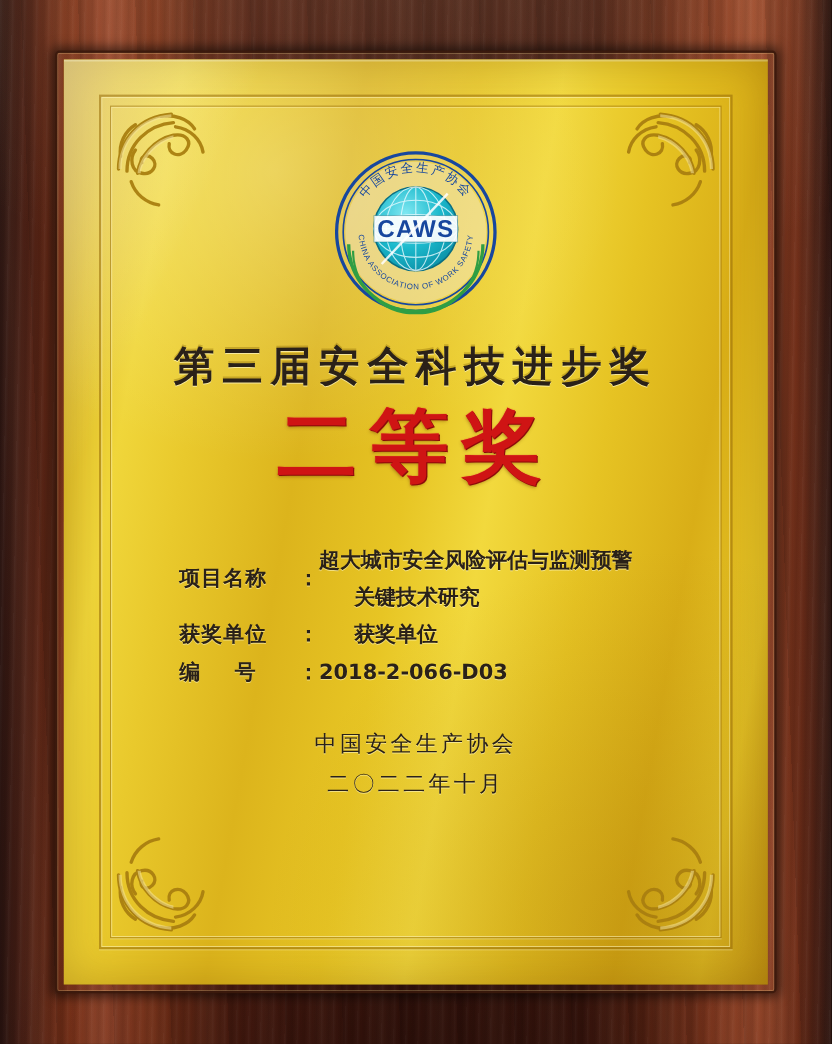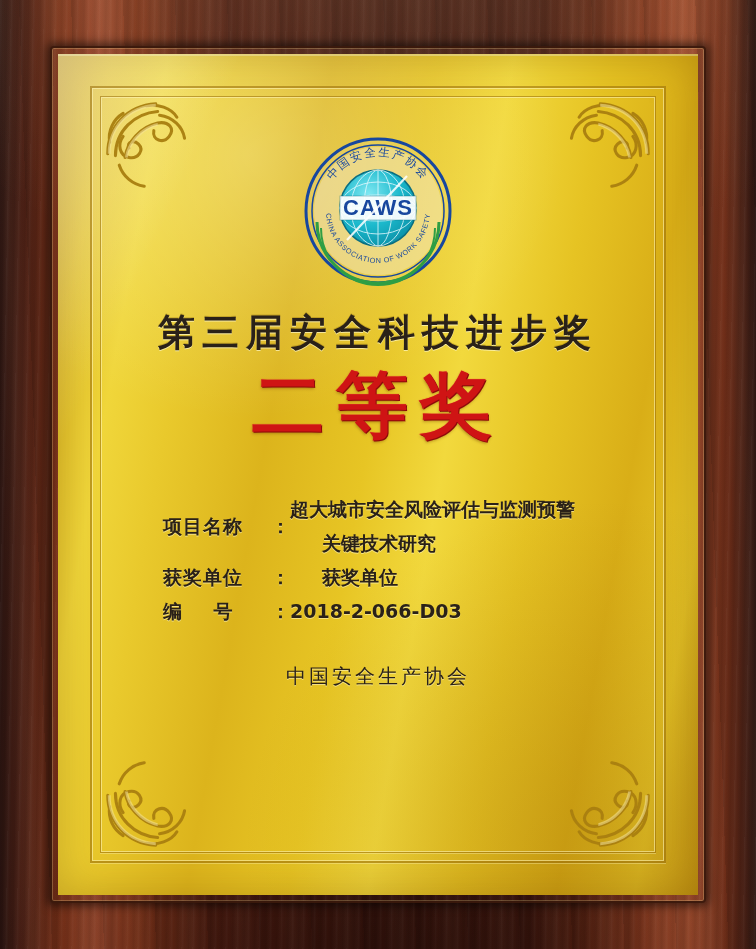--- a/index.html
+++ b/index.html
@@ -360,17 +360,18 @@
           <span class="field-colon">：</span>
           <span class="field-value">
             <span>2018-2-066-D03</span>
           </span>
         </div>
 
       </div>
 
       <div class="signature">
         <div>中国安全生产协会</div>
+        <div>二〇二二年十月</div>
       </div>
 
     </div>
   </div>
 </div>
 
 </body></html>

